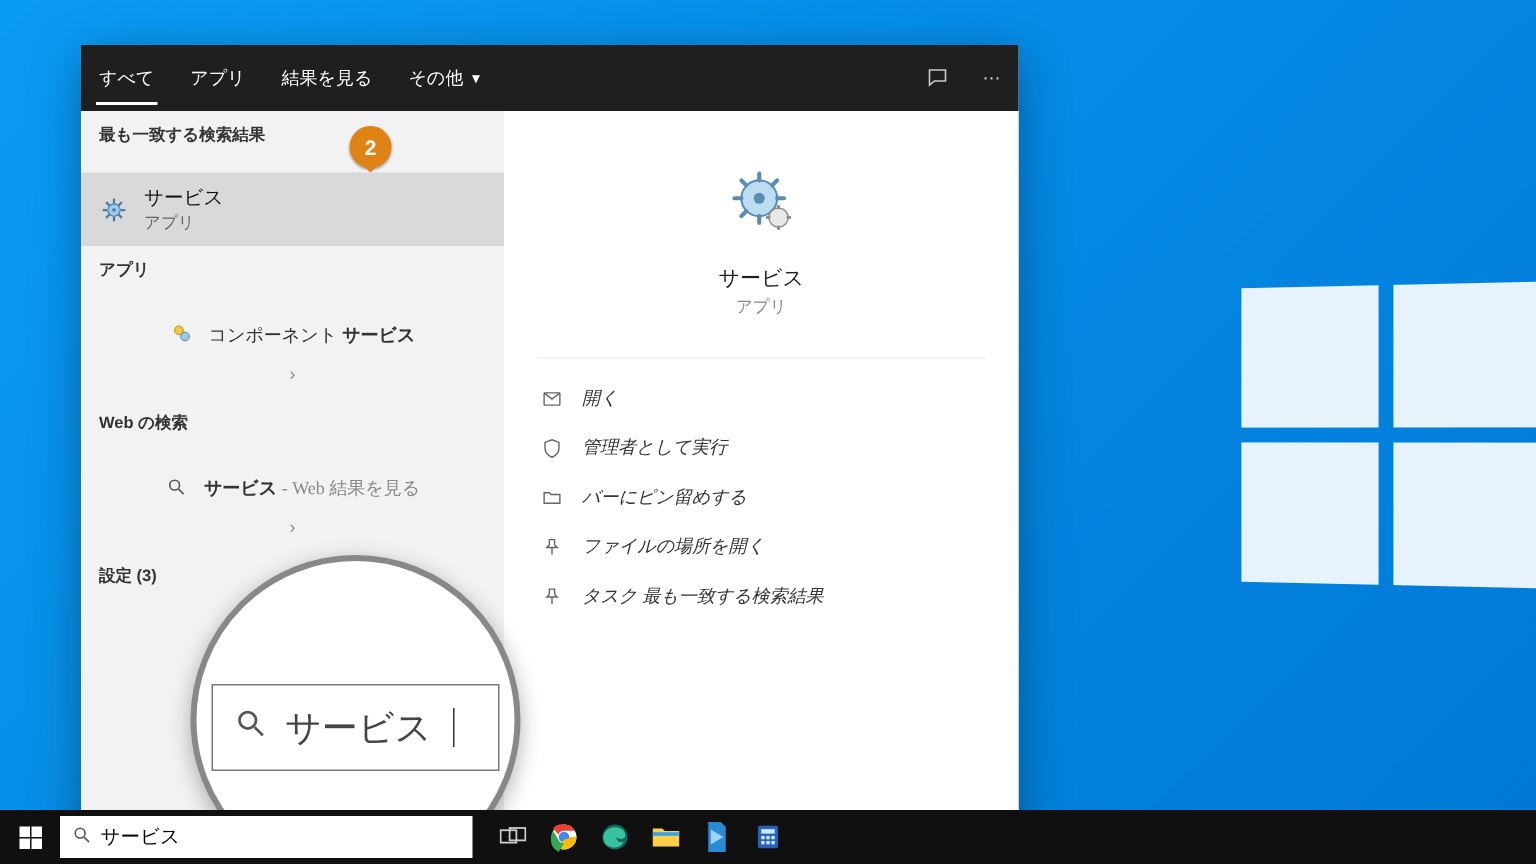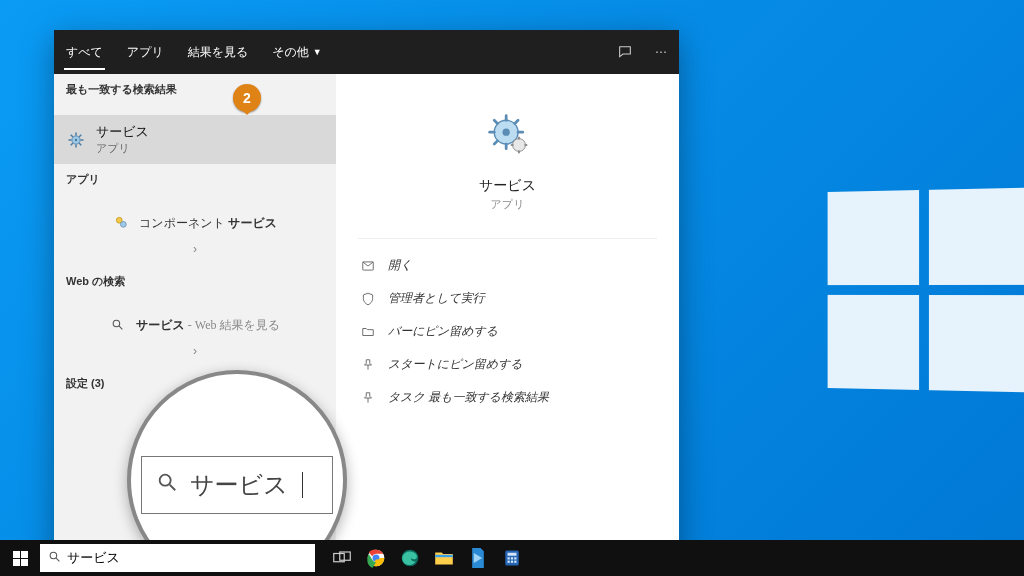--- a/index.html
+++ b/index.html
@@ -252,21 +252,21 @@
                 </svg>
             </span>
             <span>バーにピン留めする</span>
           </div>
           <div class="action">
             <span class="aicon">
               <svg width="14" height="14" viewBox="0 0 24 24" fill="none" stroke="#666" stroke-width="1.6">
                   <path d="M9 3h6v6l3 3H6l3-3V3zM12 12v8"></path>
                 </svg>
             </span>
-            <span>スタートにピン留めする</span>
+            <span>ファイルの場所を開く</span>
           </div>
           <div class="action">
             <span class="aicon">
               <svg width="14" height="14" viewBox="0 0 24 24" fill="none" stroke="#666" stroke-width="1.6">
                   <path d="M9 3h6v6l3 3H6l3-3V3zM12 12v8"></path>
                 </svg>
             </span>
             <span>タスク 最も一致する検索結果</span>
           </div>
         </div>

